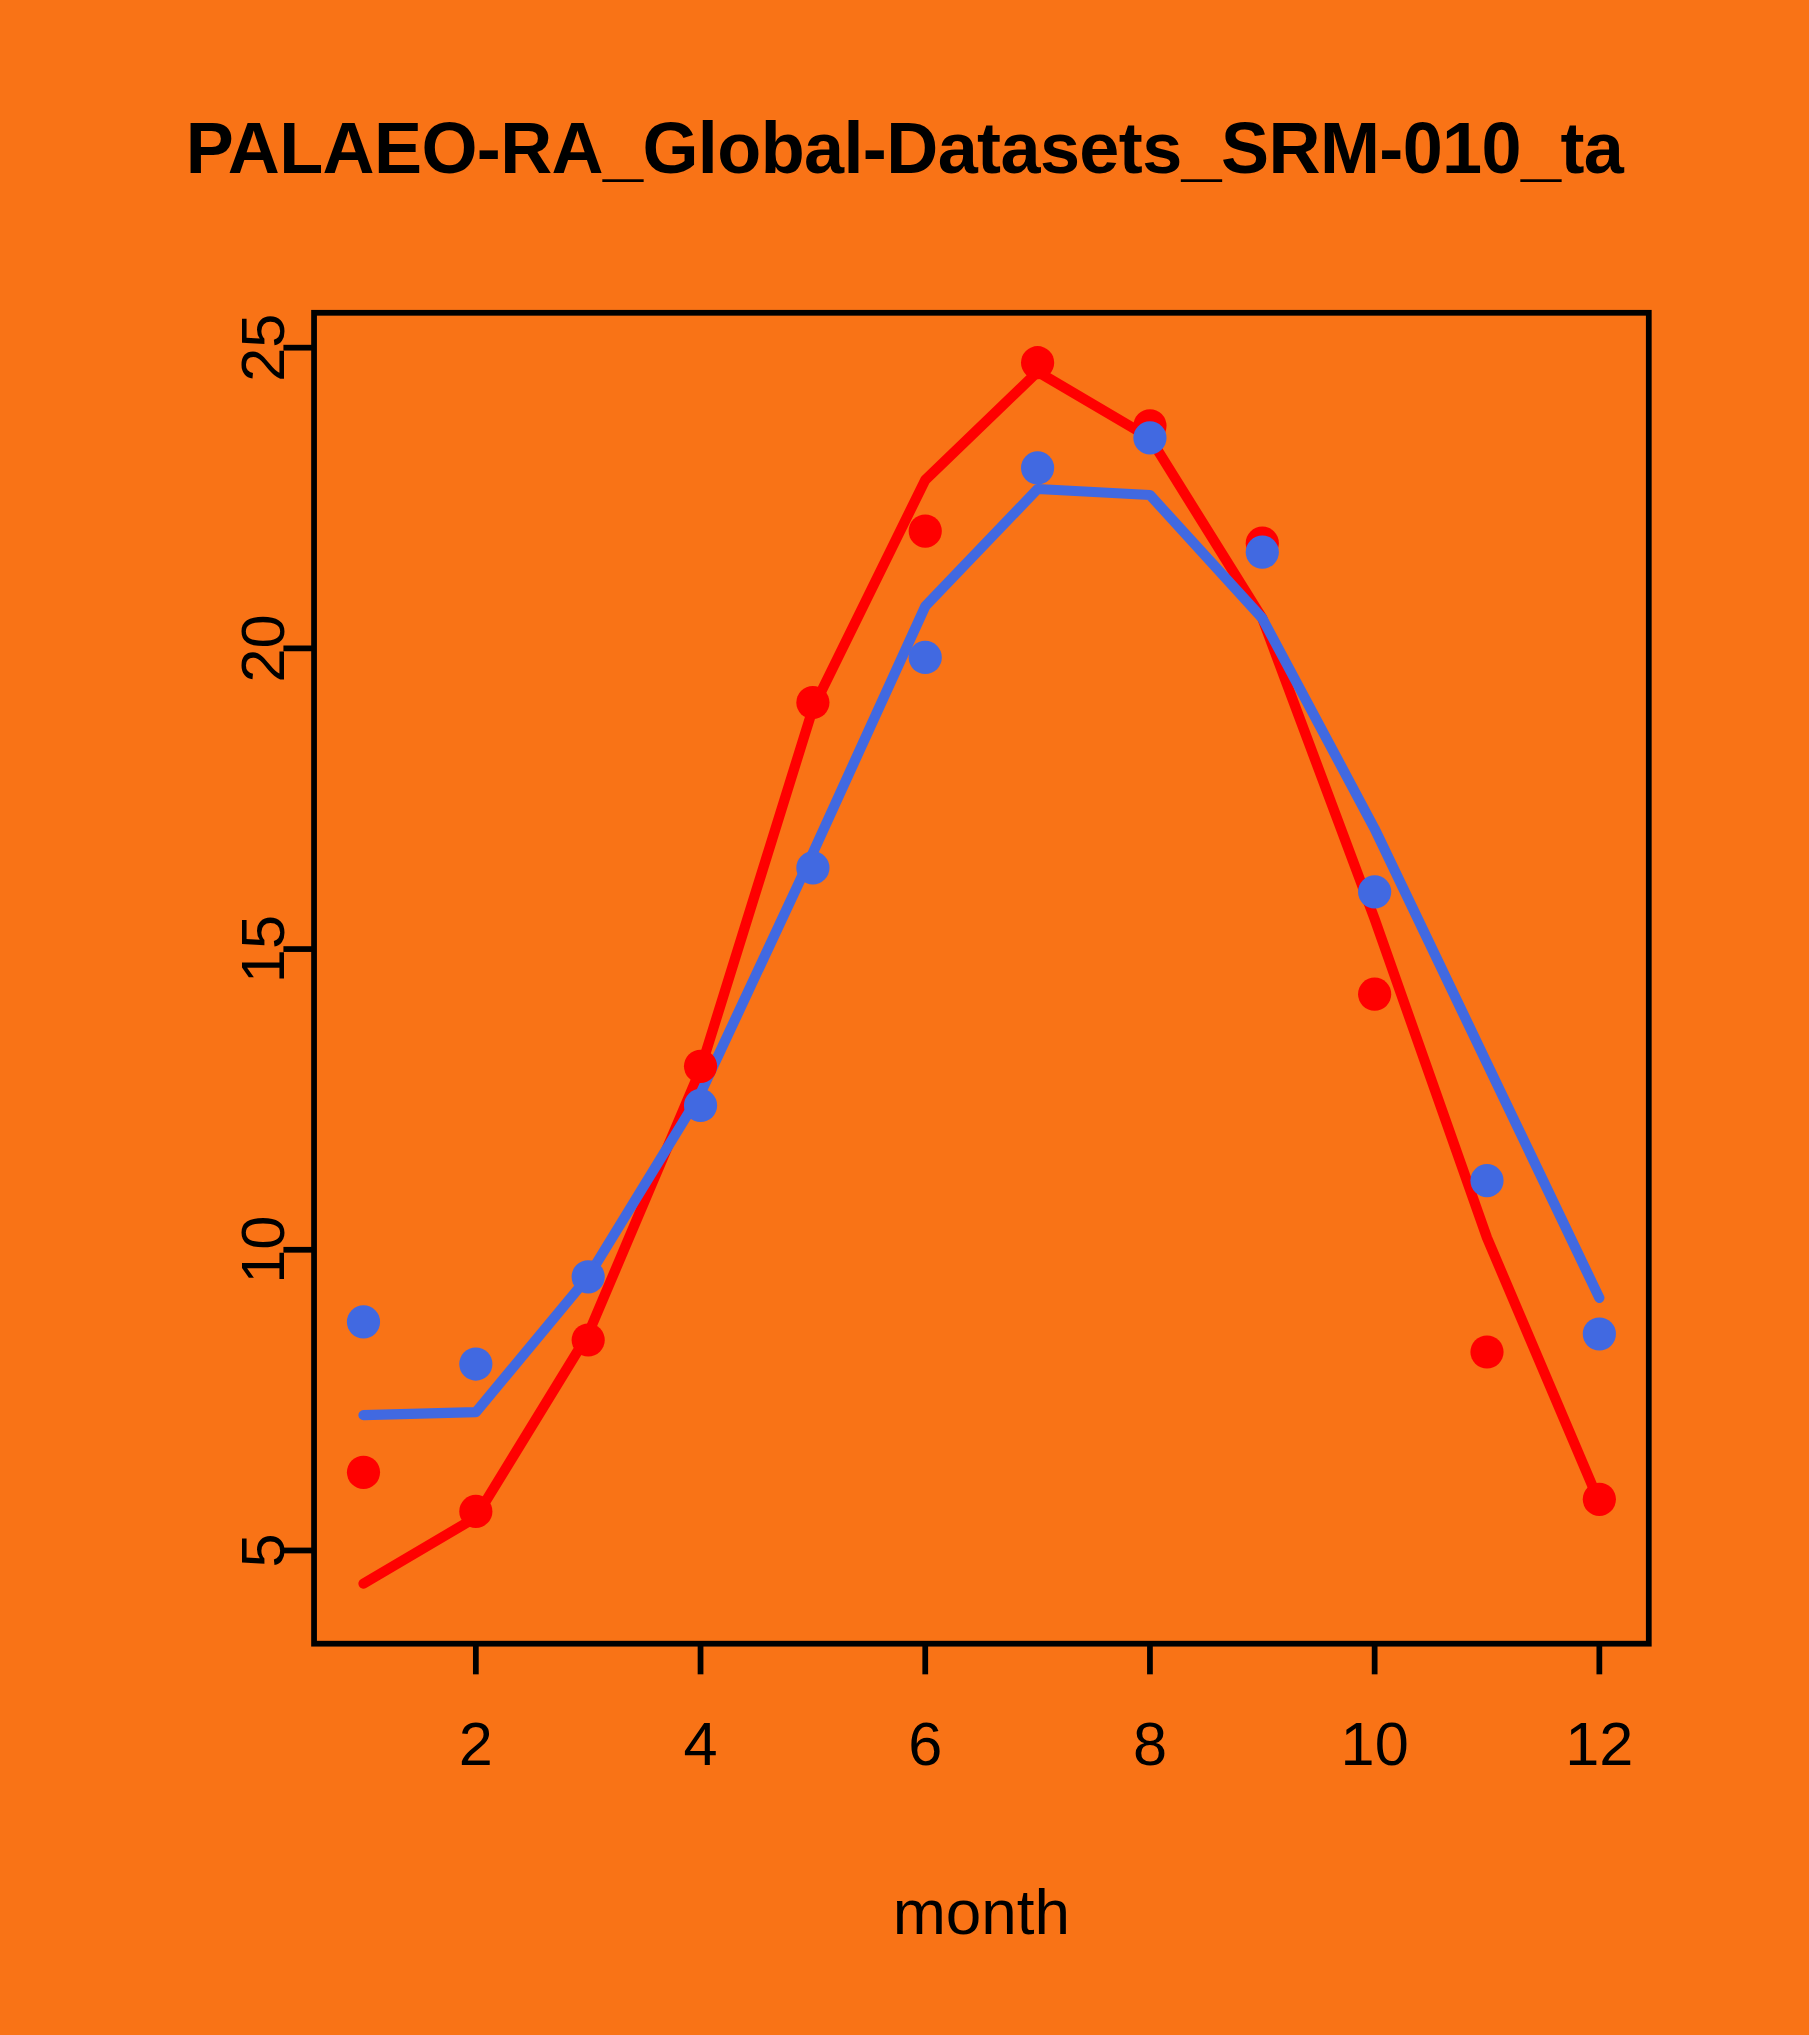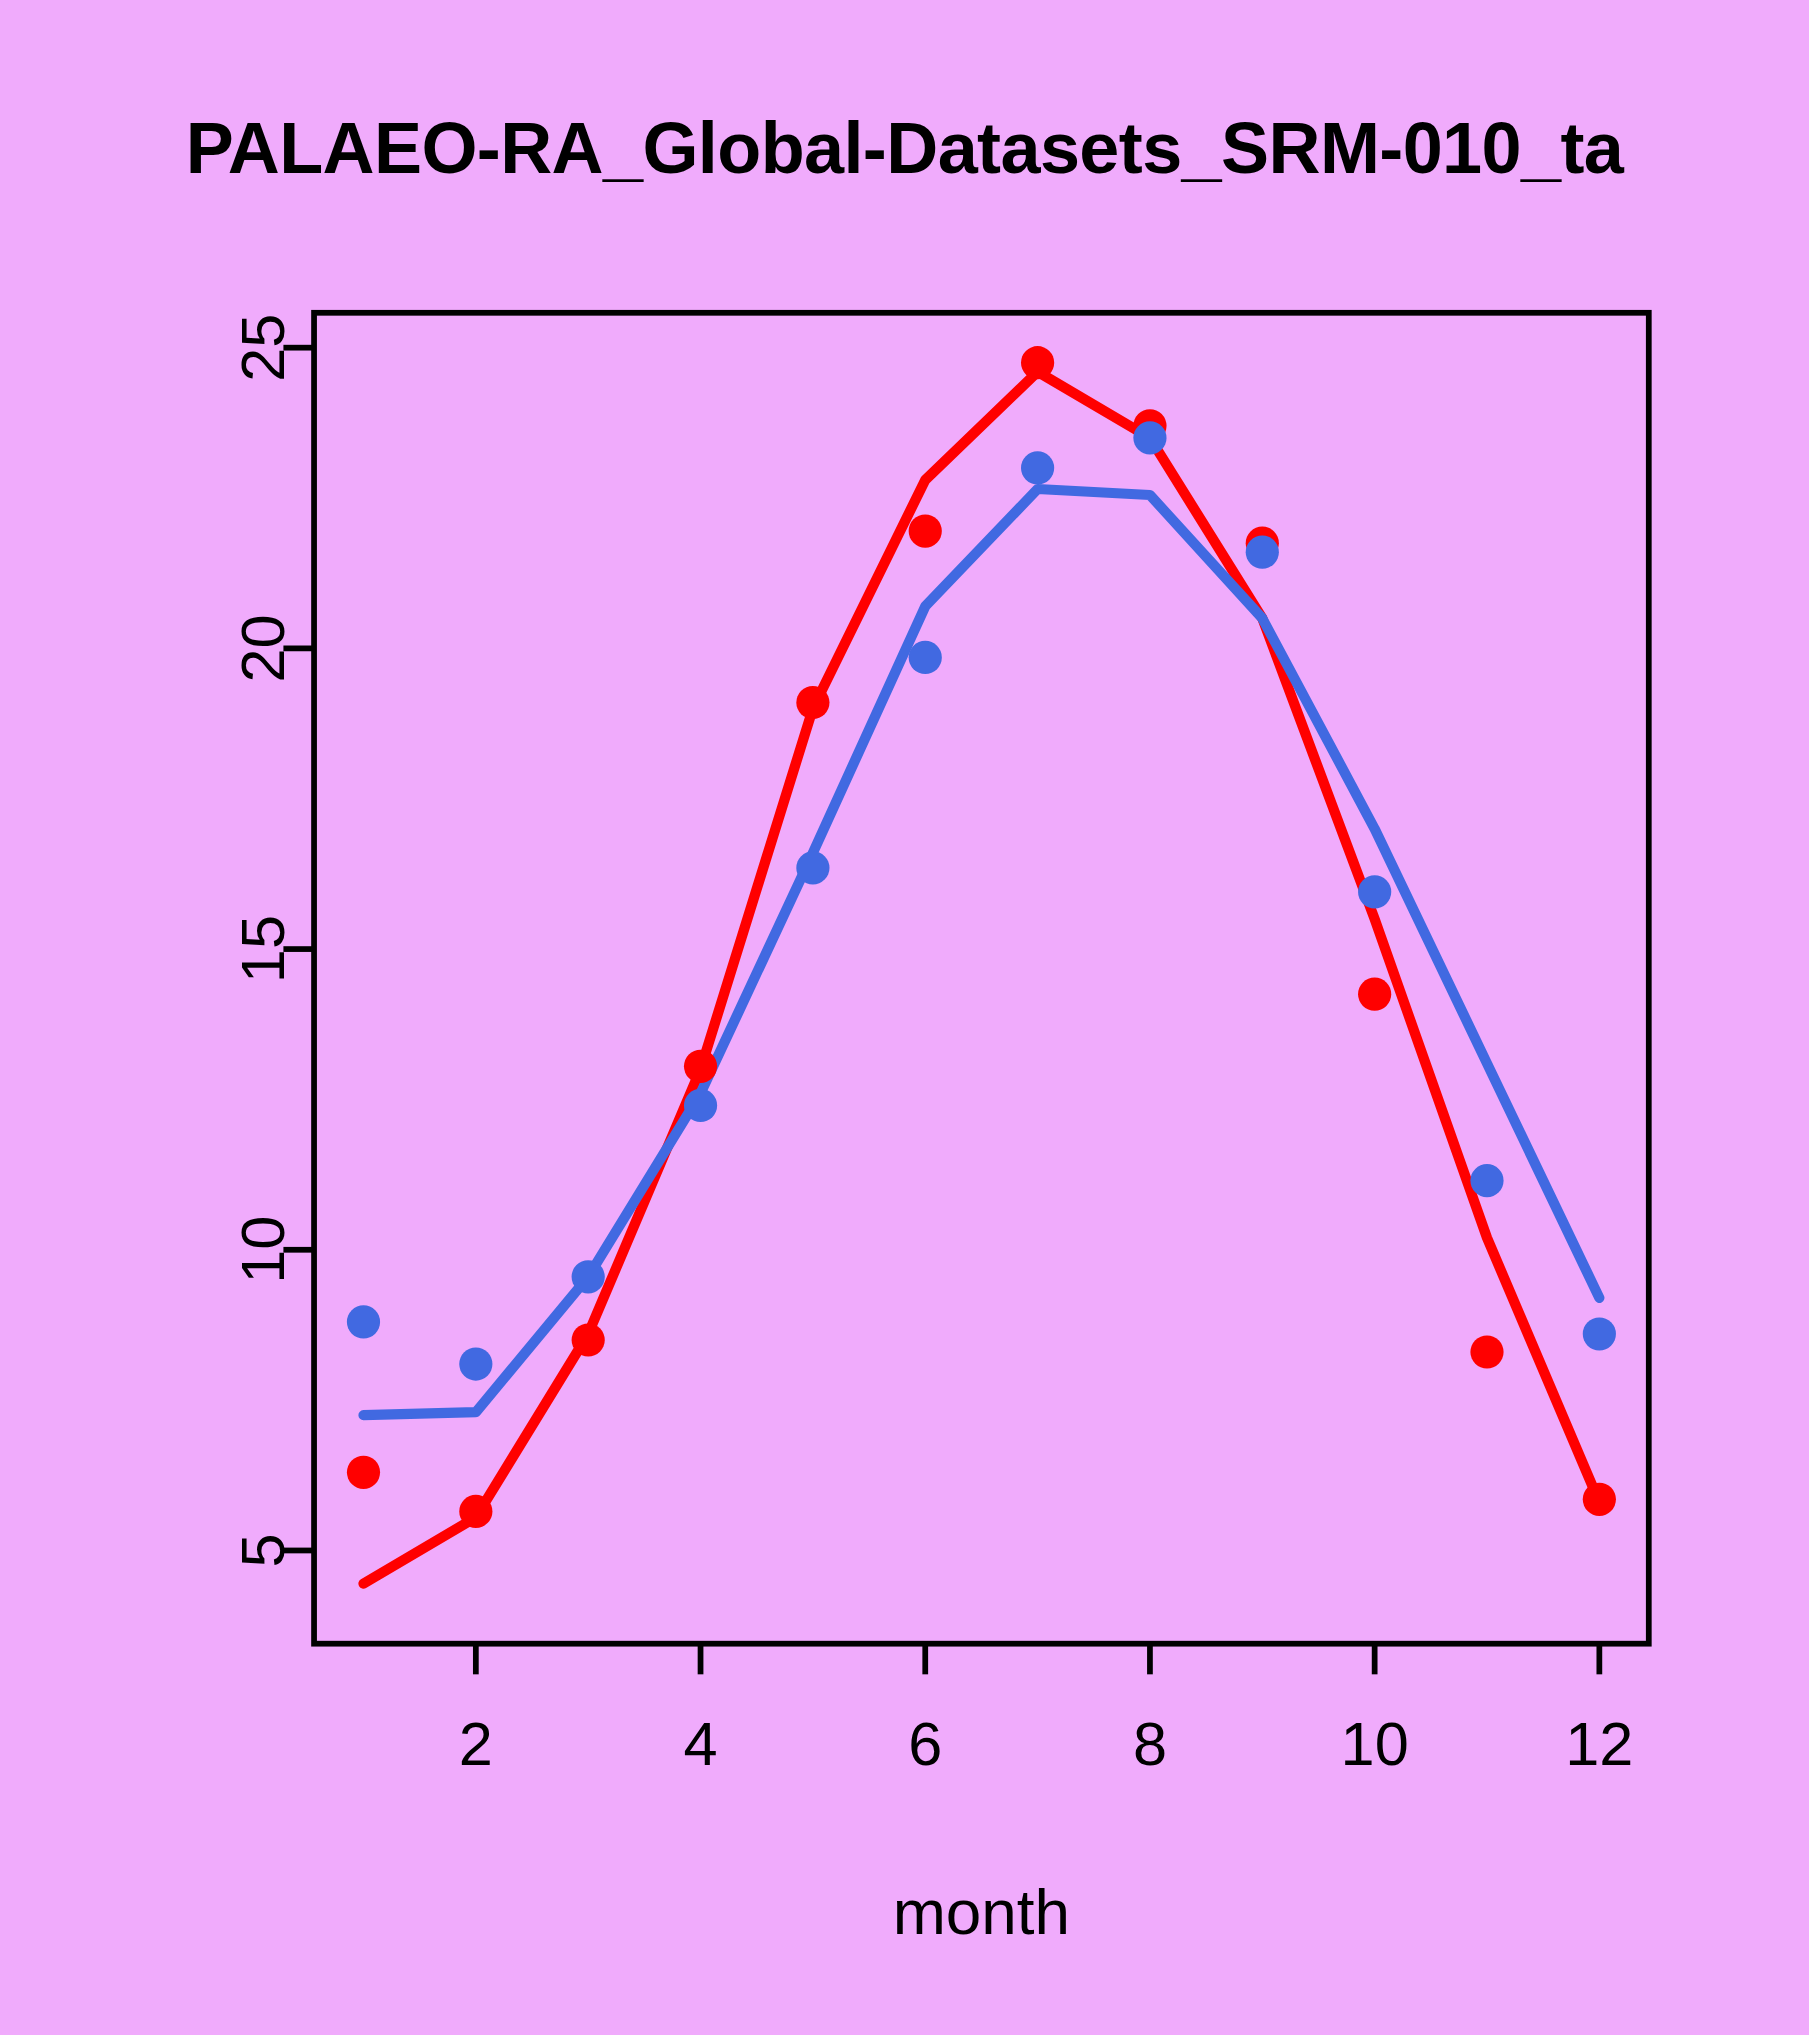--- a/index.html
+++ b/index.html
@@ -10,21 +10,21 @@
   body {
     width: 1809px;
     height: 2035px;
     font-family: "Liberation Sans", sans-serif;
     overflow: hidden;
   }
   #plot-root {
     position: relative;
     width: 1809px;
     height: 2035px;
-    background: #f0abfc;
+    background: #f97316;
   }
   #chart-title {
     position: absolute;
     left: 0;
     top: 107px;
     width: 1809px;
     text-align: center;
     font-family: "Liberation Sans", sans-serif;
     font-weight: bold;
     font-size: 72px;

